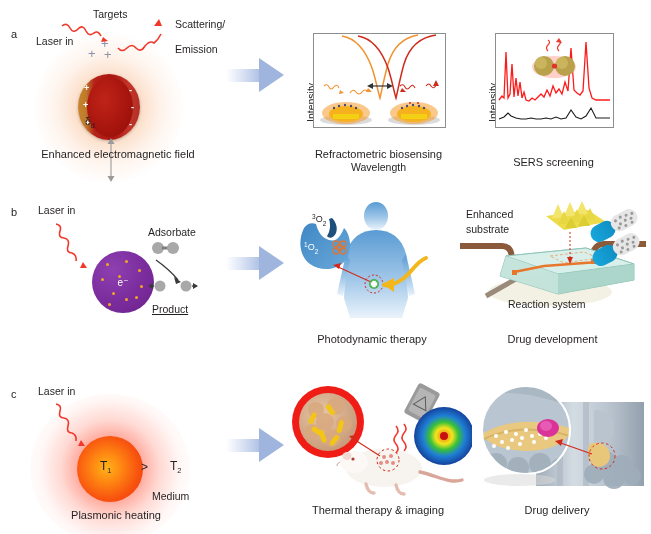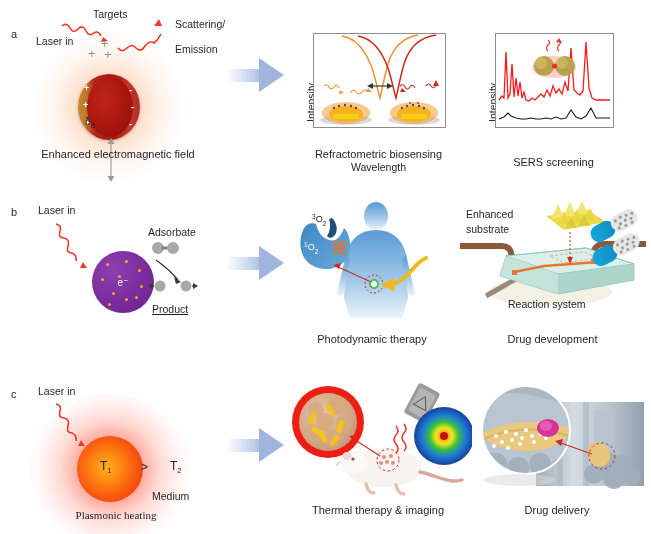--- a/index.html
+++ b/index.html
@@ -422,21 +422,21 @@
 
     <div class="lbl" style="left:100px;top:91px;font-size:12px;">
       <span>T</span><span class="sub">1</span>
     </div>
     <div class="lbl" style="left:141px;top:92px;font-size:12px;">&gt;</div>
     <div class="lbl" style="left:170px;top:91px;font-size:12px;">
       <span>T</span><span class="sub">2</span>
     </div>
     <div class="lbl" style="left:152px;top:122px;">Medium</div>
 
-    <div class="cap" style="left:0px;top:141px;width:232px;font-family:Liberation Serif, serif;">Plasmonic heating</div>
+    <div class="cap" style="left:0px;top:141px;width:232px;">Plasmonic heating</div>
 
     <div class="arrow" style="left:226px;top:60px;">
       <div class="shaft"></div>
       <div class="head"></div>
     </div>
 
     <div class="imgblock" style="left:292px;top:12px;width:180px;height:120px;">
       <svg width="180" height="120" viewBox="0 0 180 120">
         <defs>
           <radialGradient id="thermg" cx="50%" cy="50%" r="50%">

